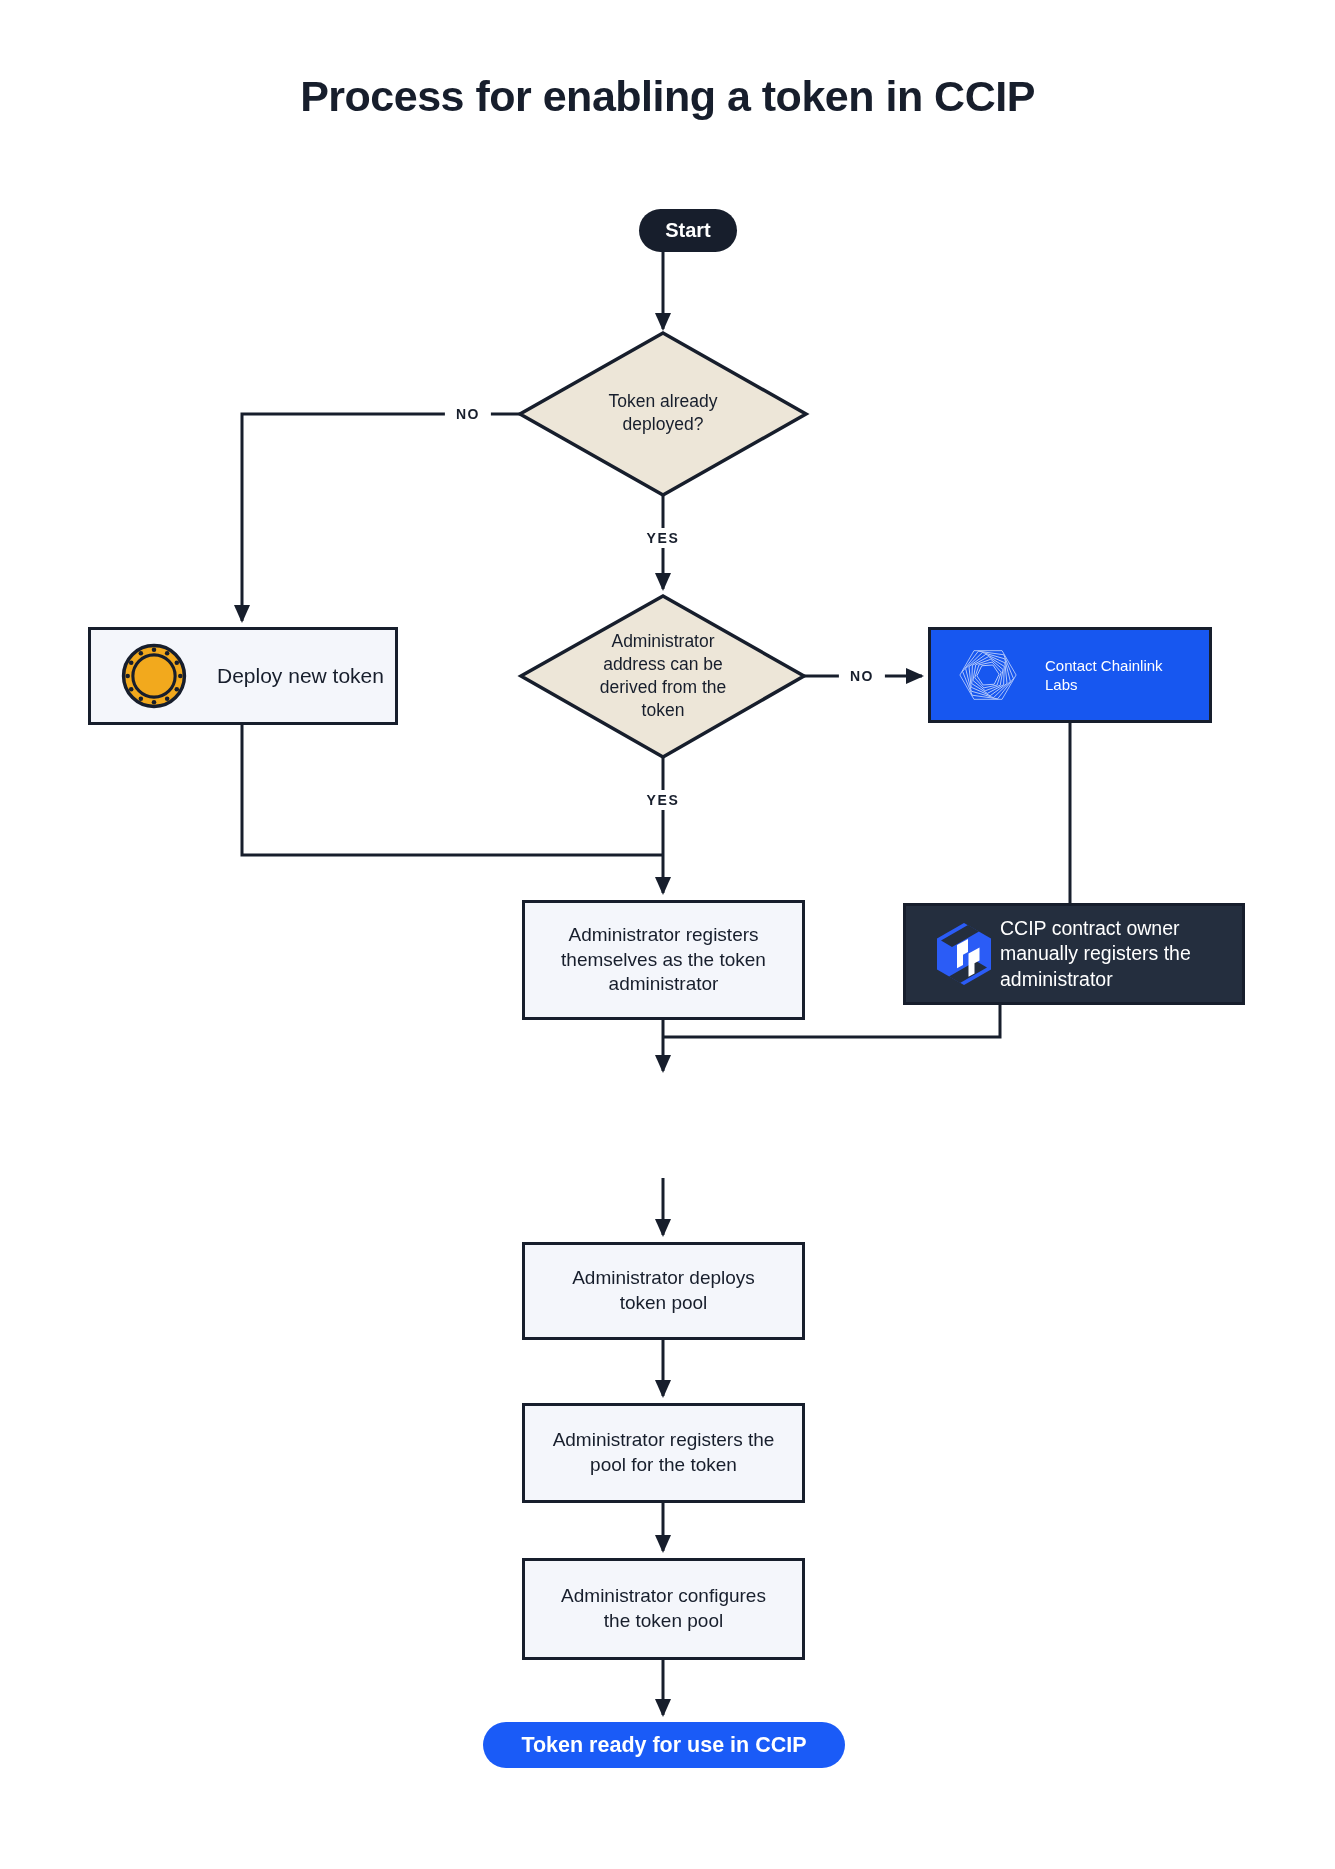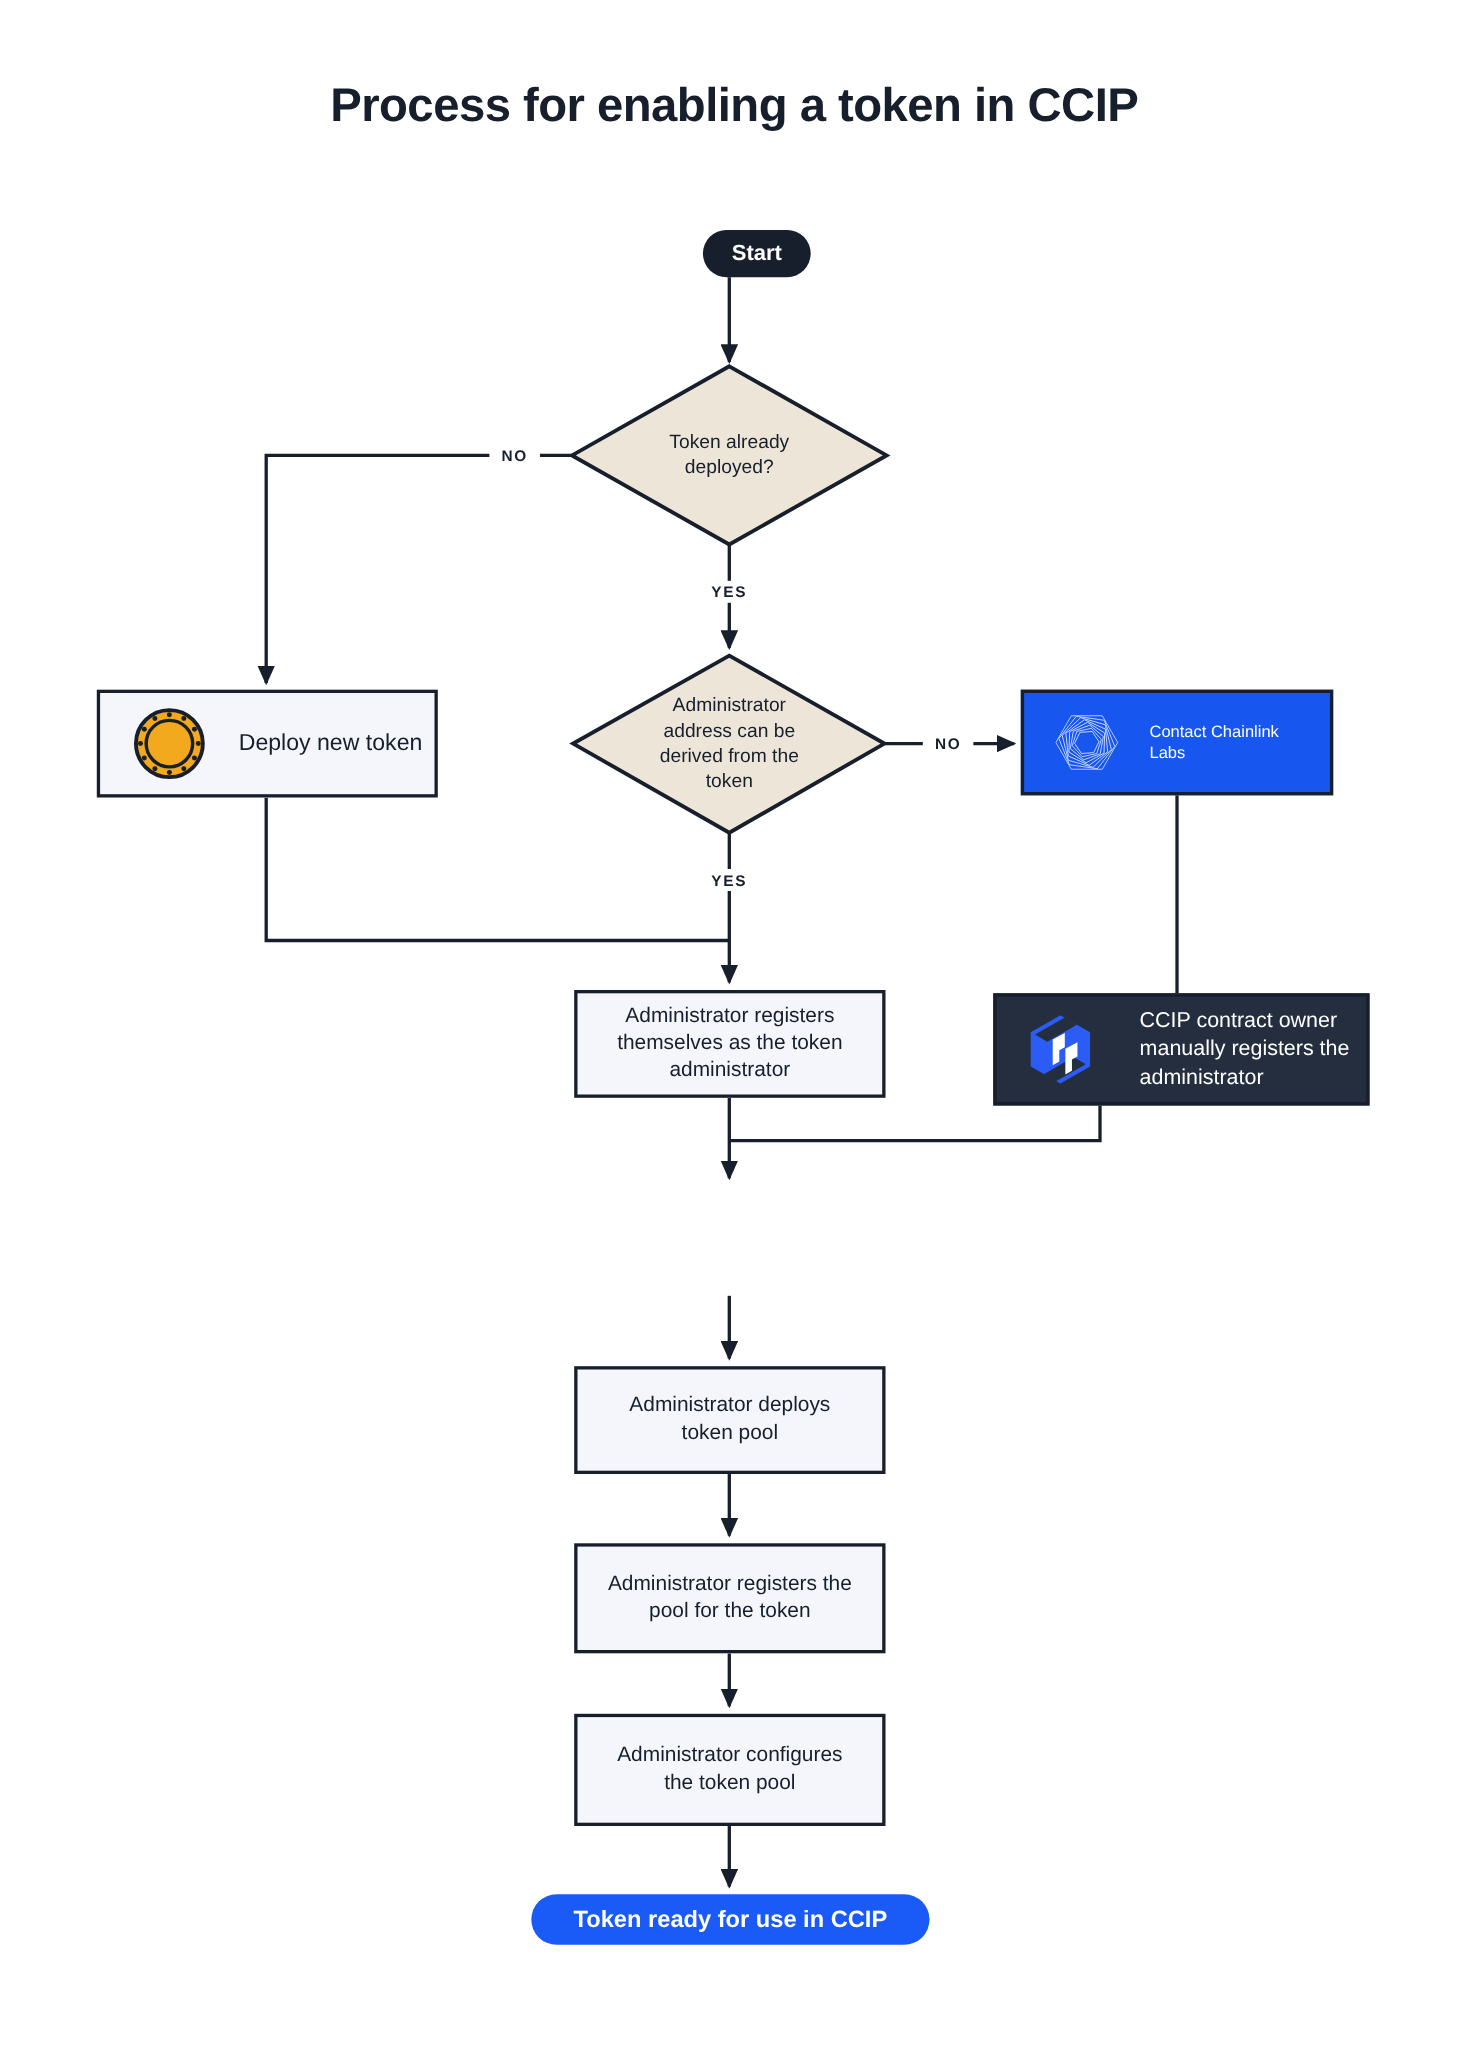--- a/index.html
+++ b/index.html
@@ -31,23 +31,23 @@
   .node-box{position:absolute;background:var(--box-fill,#F4F6FB);border:3px solid var(--ink,#171E2C);
     display:flex;align-items:center;justify-content:center;text-align:center;
     font-size:19px;line-height:1.3;}
   .node-box .txt{display:block;}
   .box-deploy{left:88px;top:627px;width:310px;height:98px;justify-content:flex-start;
     padding-left:30px;gap:30px;text-align:right;font-size:21px;}
   .box-contact{left:928px;top:627px;width:284px;height:96px;background:var(--blue,#1757F0);color:#fff;
     justify-content:flex-start;padding-left:26px;gap:26px;text-align:left;font-size:15px;}
   .box-contact .txt{width:136px;}
   .box-ccip{left:903px;top:903px;width:342px;height:102px;background:var(--dark-panel,#242E3E);color:#fff;
-    justify-content:flex-start;padding-left:26px;gap:40px;text-align:left;font-size:19.5px;}
+    justify-content:flex-start;padding-left:26px;gap:4px;text-align:left;font-size:19.5px;}
   .box-ccip .txt{width:200px;}
-  .box-registers{left:522px;top:900px;width:283px;height:98px;padding:8px 24px;}
+  .box-registers{left:522px;top:900px;width:283px;height:120px;padding:8px 24px;}
   .box-accepts{left:522px;top:1078px;width:283px;height:100px;padding:8px 26px;}
   .box-deploys{left:522px;top:1242px;width:283px;height:98px;padding:8px 26px;}
   .box-pool{left:522px;top:1403px;width:283px;height:100px;padding:8px 24px;}
   .box-configures{left:522px;top:1558px;width:283px;height:102px;padding:8px 22px;}
   .icon{display:inline-flex;flex:0 0 auto;}
 </style>
 </head>
 <body>
 
 <div class="canvas">

